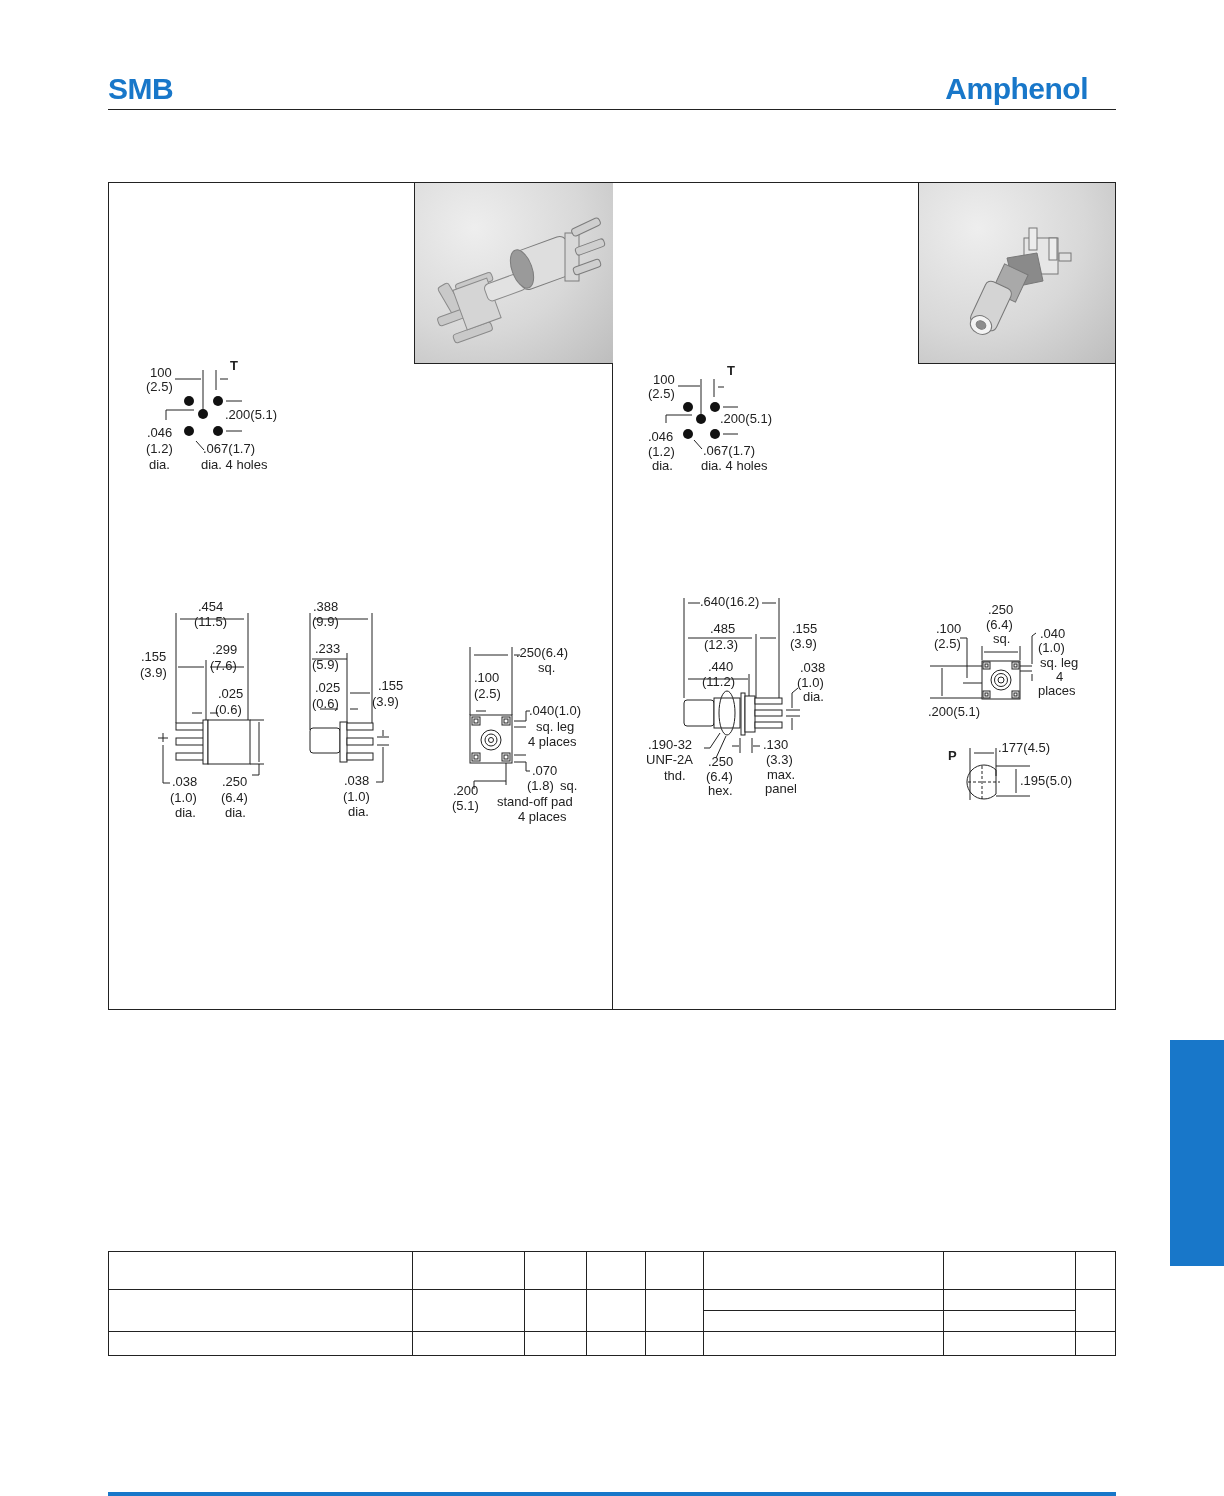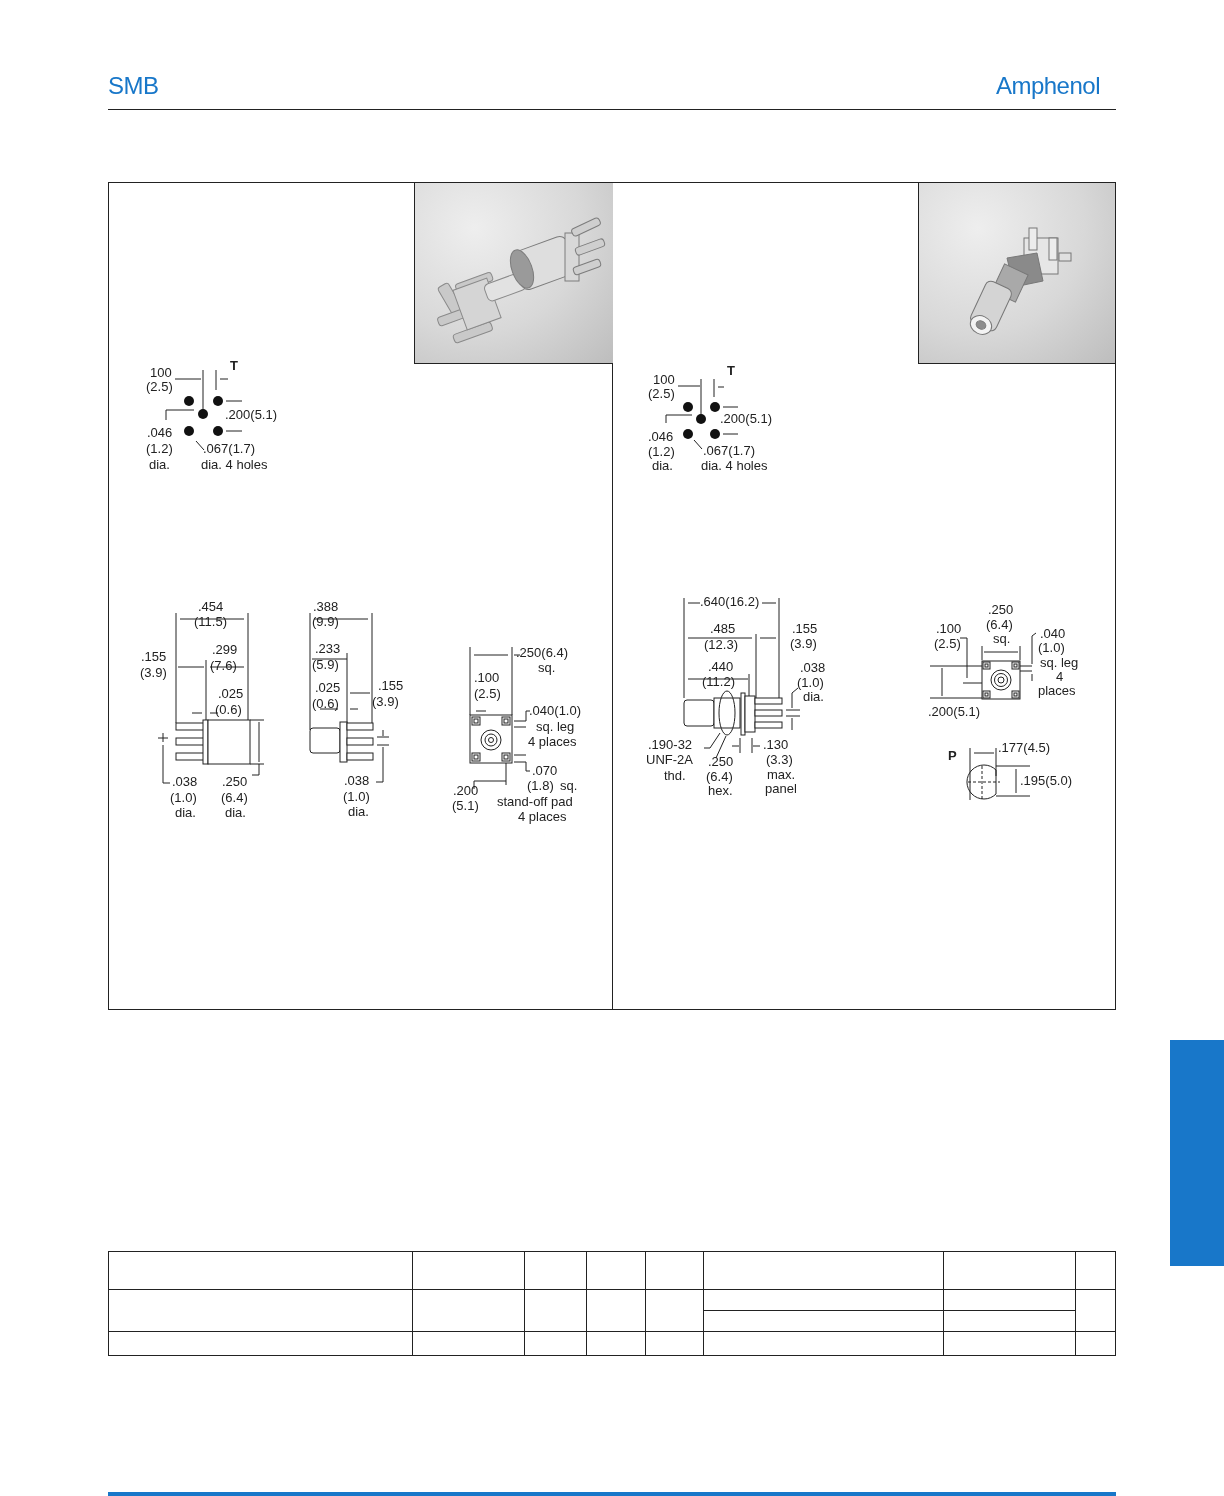--- a/index.html
+++ b/index.html
@@ -1,36 +1,36 @@
 <!DOCTYPE html>
 <html><head>
 <meta charset="utf-8">
 <style>
   html, body { margin: 0; padding: 0; background: #ffffff; }
   body { width: 1224px; height: 1496px; position: relative; overflow: hidden;
          font-family: "Liberation Sans", sans-serif; color: #1a1a1a; }
   .abs { position: absolute; }
-  .brand { color: #1877c9; font-weight: normal; font-size: 24px; letter-spacing: -0.5px; line-height: 1; }
+  .brand { color: #1877c9; font-weight: bold; font-size: 30px; letter-spacing: -0.5px; line-height: 1; }
   .hrule { position: absolute; left: 108px; width: 1008px; height: 1px; background: #222; }
   .panel-box { position: absolute; left: 108px; top: 182px; width: 1006px; height: 826px;
                border: 1.5px solid #222; }
   .panel-divider { position: absolute; left: 612px; top: 182px; width: 1px; height: 828px; background: #222; }
   .photo { position: absolute; border-left: 1.5px solid #222; border-bottom: 1.5px solid #222;
            background: radial-gradient(ellipse at 30% 25%, #eeeeee 0%, #d8d8d8 55%, #bdbdbd 100%); overflow: hidden; }
   svg text { font-family: "Liberation Sans", sans-serif; fill: #222; }
   .side-tab { position: absolute; left: 1170px; top: 1040px; width: 54px; height: 226px; background: #1877c9; }
   .footer-bar { position: absolute; left: 108px; top: 1492px; width: 1008px; height: 4px; background: #1877c9; }
   table.spec { position: absolute; left: 108px; top: 1251px; width: 1008px; border-collapse: collapse; }
   table.spec td { border: 1.5px solid #222; padding: 0; }
 </style>
 </head>
 <body>
 
 <div class="abs brand" style="left:108px; top:74px;">SMB</div>
-<div class="abs brand" style="right:124px; top:74px;">Amphenol</div>
+<div class="abs brand" style="right:136px; top:74px;">Amphenol</div>
 <div class="hrule" style="top:109px;"></div>
 
 <div class="panel-box"></div>
 <div class="panel-divider"></div>
 
 <div class="photo" style="left:414px; top:183px; width:198px; height:180px;">
   <svg width="198" height="180" viewBox="0 0 198 180">
 
     <g fill="#c9c9c9" stroke="#8a8a8a" stroke-width="1">
       <rect x="30" y="100" width="12" height="34" rx="3" transform="rotate(-30 36 117)"></rect>

